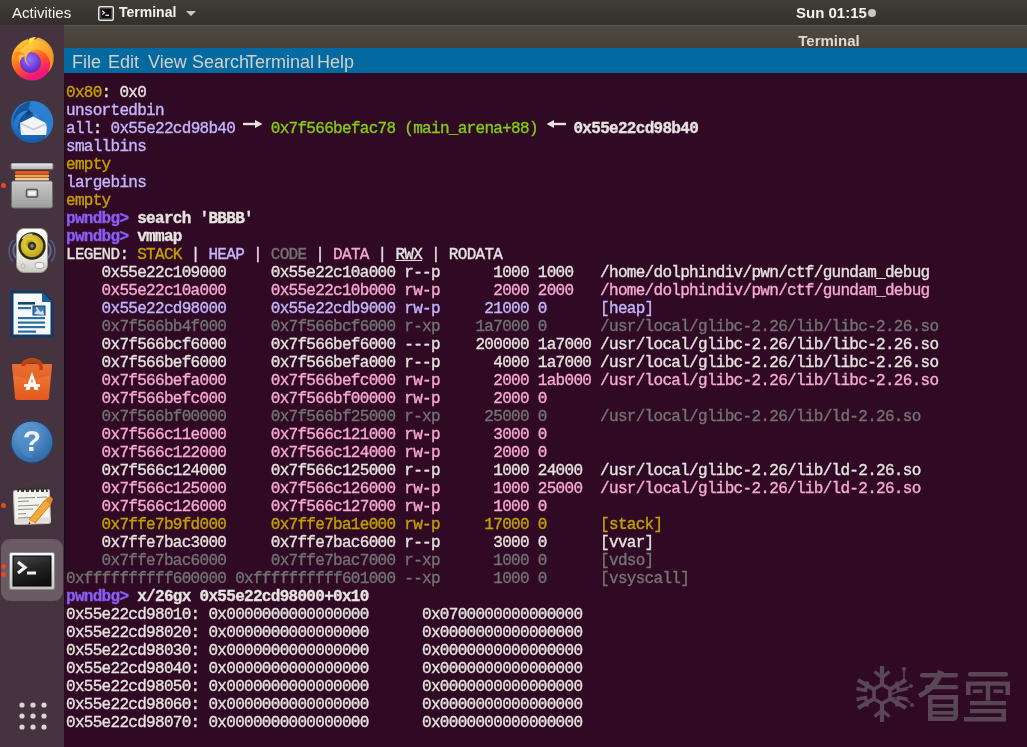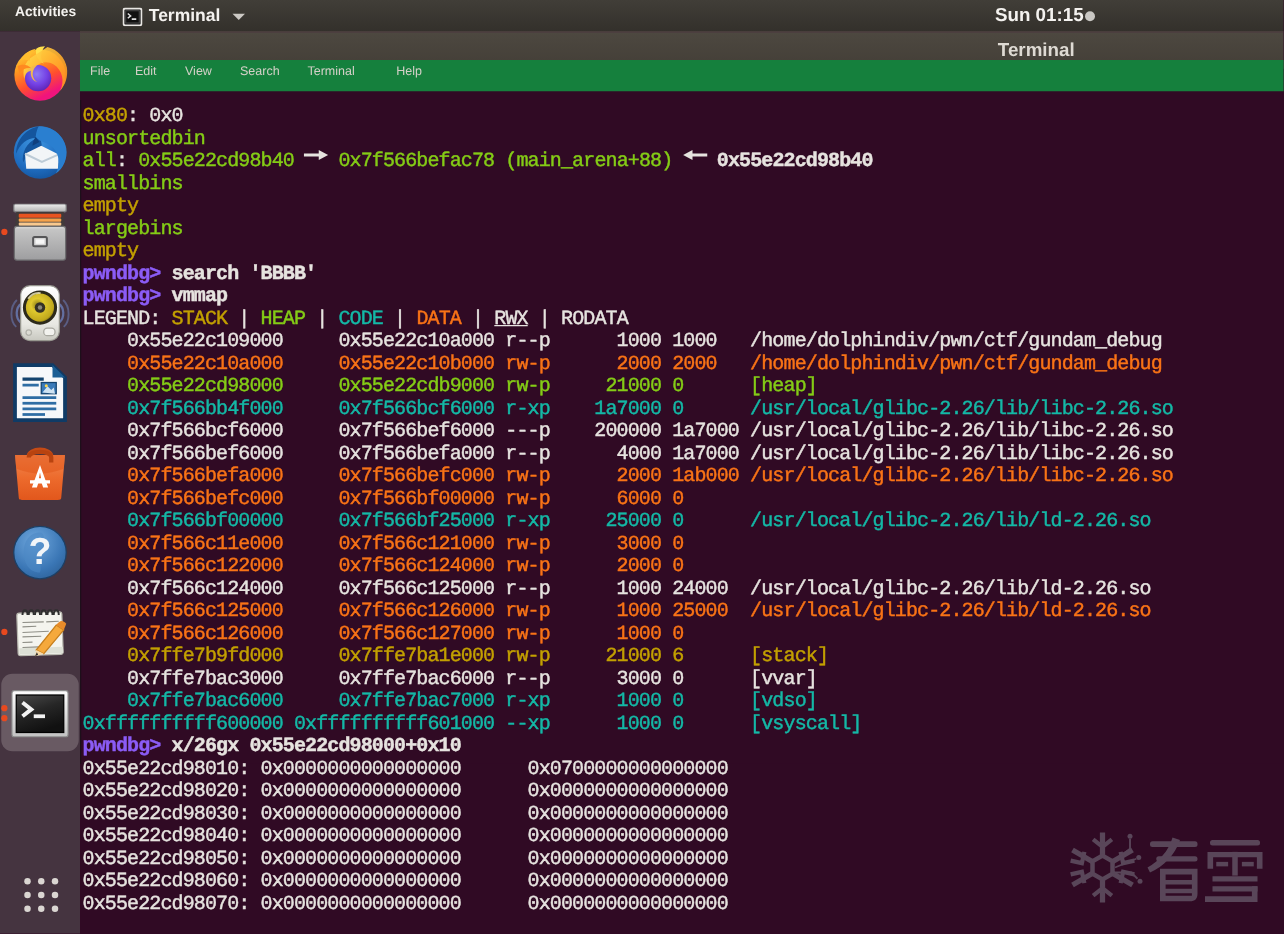--- a/index.html
+++ b/index.html
@@ -1,33 +1,33 @@
 <!DOCTYPE html>
 <html><head><meta charset="utf-8"><style>
 *{margin:0;padding:0;box-sizing:border-box}
 html,body{width:1027px;height:747px;overflow:hidden}
 body{position:relative;background:#300a24;font-family:"Liberation Sans",sans-serif}
 #topbar{position:absolute;left:0;top:0;width:1027px;height:25px;background:linear-gradient(#413e38,#33302b);color:#f4f2ef;z-index:5}
-#topbar .act{position:absolute;left:12px;top:3.5px;font-size:11px;font-weight:bold}
+#topbar .act{position:absolute;left:12px;top:3.5px;font-size:15px;font-weight:normal}
 #topbar .app{position:absolute;left:119px;top:4px;font-size:14px;font-weight:bold}
 #topbar .clock{position:absolute;left:796px;top:4px;font-size:15px;font-weight:bold}
 #topbar .dot{position:absolute;left:868px;top:9px;width:8px;height:8px;border-radius:4px;background:#c9c7c3}
 #topbar .caret{position:absolute;left:186px;top:11px;width:0;height:0;border-left:5px solid transparent;border-right:5px solid transparent;border-top:5px solid #ccc9c4}
 #dock{position:absolute;left:0;top:25px;width:64px;height:722px;background:#453440}
 #titlebar{position:absolute;left:64px;top:25px;width:963px;height:30px;background:linear-gradient(#4d4840,#433e37);border-top:1px solid #5b564c}
 #titlebar .t{position:absolute;left:669px;width:192px;text-align:center;top:6px;font-size:15px;font-weight:bold;color:#dedad3}
-#menubar{position:absolute;left:64px;top:48px;width:963px;height:25px;background:#15803d;color:#d4d0c8;font-size:10px}
+#menubar{position:absolute;left:64px;top:48px;width:963px;height:25px;background:#0369a1;color:#d4d0c8;font-size:18px}
 #menubar span{position:absolute;top:4px}
 #term{position:absolute;left:64px;top:80px;width:963px;height:531px;background:#300a24;border-left:1px solid #1d0f1a}
 #term pre{position:absolute;left:1px;top:3.5px;font-family:"Liberation Mono",monospace;font-size:16px;letter-spacing:-0.7px;line-height:18px;color:#e6e3df;white-space:pre;-webkit-text-stroke:0.35px currentColor}
 .y{color:#c3a000}
-.b{color:#84cc16}
-.r{color:#14b8a6}
+.b{color:#c4b5fd}
+.r{color:#737373}
 .R{color:#8b5cf6;font-weight:bold}
-.g{color:#f97316}
+.g{color:#f9a8d4}
 .p{color:#84cc16}
 .u{text-decoration:underline}
 .wb{font-weight:bold}
 svg{display:block}
 .dicon{position:absolute;left:8px}
 .odot{position:absolute;left:1px;width:5px;height:5px;border-radius:3px;background:#e8491f}
 </style></head>
 <body>
 <div id="dock">
 <svg class="dicon" style="top:9px" width="48" height="48" viewBox="0 0 48 48">
@@ -257,28 +257,28 @@
 <span class="R">pwndbg&gt; </span><span class="wb">search 'BBBB'</span>
 <span class="R">pwndbg&gt; </span><span class="wb">vmmap</span>
 LEGEND: <span class="y">STACK</span> | <span class="b">HEAP</span> | <span class="r">CODE</span> | <span class="g">DATA</span> | <span class="u">RWX</span> | RODATA
     0x55e22c109000     0x55e22c10a000 r--p      1000 1000   /home/dolphindiv/pwn/ctf/gundam_debug
 <span class="g">    0x55e22c10a000     0x55e22c10b000 rw-p      2000 2000   /home/dolphindiv/pwn/ctf/gundam_debug</span>
 <span class="b">    0x55e22cd98000     0x55e22cdb9000 rw-p     21000 0      [heap]</span>
 <span class="r">    0x7f566bb4f000     0x7f566bcf6000 r-xp    1a7000 0      /usr/local/glibc-2.26/lib/libc-2.26.so</span>
     0x7f566bcf6000     0x7f566bef6000 ---p    200000 1a7000 /usr/local/glibc-2.26/lib/libc-2.26.so
     0x7f566bef6000     0x7f566befa000 r--p      4000 1a7000 /usr/local/glibc-2.26/lib/libc-2.26.so
 <span class="g">    0x7f566befa000     0x7f566befc000 rw-p      2000 1ab000 /usr/local/glibc-2.26/lib/libc-2.26.so</span>
-<span class="g">    0x7f566befc000     0x7f566bf00000 rw-p      6000 0     </span>
+<span class="g">    0x7f566befc000     0x7f566bf00000 rw-p      2000 0     </span>
 <span class="r">    0x7f566bf00000     0x7f566bf25000 r-xp     25000 0      /usr/local/glibc-2.26/lib/ld-2.26.so</span>
 <span class="g">    0x7f566c11e000     0x7f566c121000 rw-p      3000 0     </span>
 <span class="g">    0x7f566c122000     0x7f566c124000 rw-p      2000 0     </span>
     0x7f566c124000     0x7f566c125000 r--p      1000 24000  /usr/local/glibc-2.26/lib/ld-2.26.so
 <span class="g">    0x7f566c125000     0x7f566c126000 rw-p      1000 25000  /usr/local/glibc-2.26/lib/ld-2.26.so</span>
 <span class="g">    0x7f566c126000     0x7f566c127000 rw-p      1000 0     </span>
-<span class="y">    0x7ffe7b9fd000     0x7ffe7ba1e000 rw-p     21000 6      [stack]</span>
+<span class="y">    0x7ffe7b9fd000     0x7ffe7ba1e000 rw-p     17000 0      [stack]</span>
     0x7ffe7bac3000     0x7ffe7bac6000 r--p      3000 0      [vvar]
 <span class="r">    0x7ffe7bac6000     0x7ffe7bac7000 r-xp      1000 0      [vdso]</span>
 <span class="r">0xffffffffff600000 0xffffffffff601000 --xp      1000 0      [vsyscall]</span>
 <span class="R">pwndbg&gt; </span><span class="wb">x/26gx 0x55e22cd98000+0x10</span>
 0x55e22cd98010: 0x0000000000000000      0x0700000000000000
 0x55e22cd98020: 0x0000000000000000      0x0000000000000000
 0x55e22cd98030: 0x0000000000000000      0x0000000000000000
 0x55e22cd98040: 0x0000000000000000      0x0000000000000000
 0x55e22cd98050: 0x0000000000000000      0x0000000000000000
 0x55e22cd98060: 0x0000000000000000      0x0000000000000000

